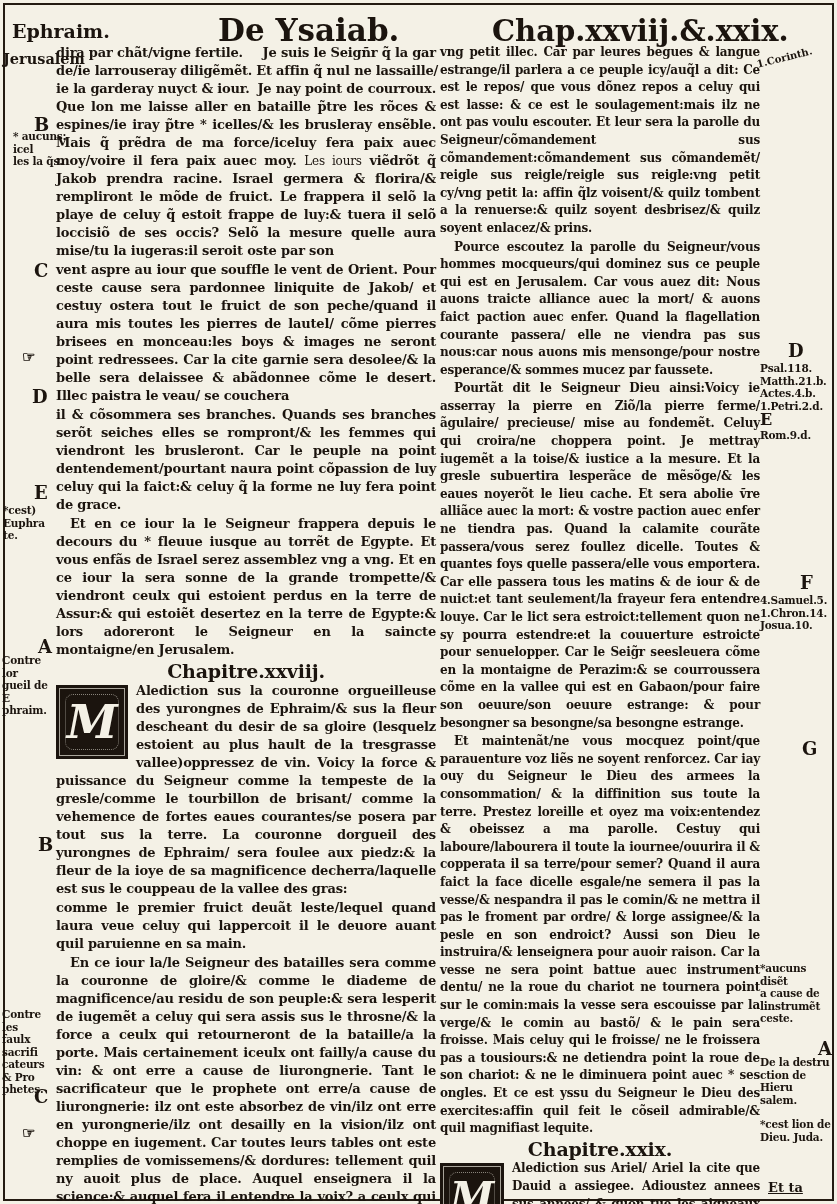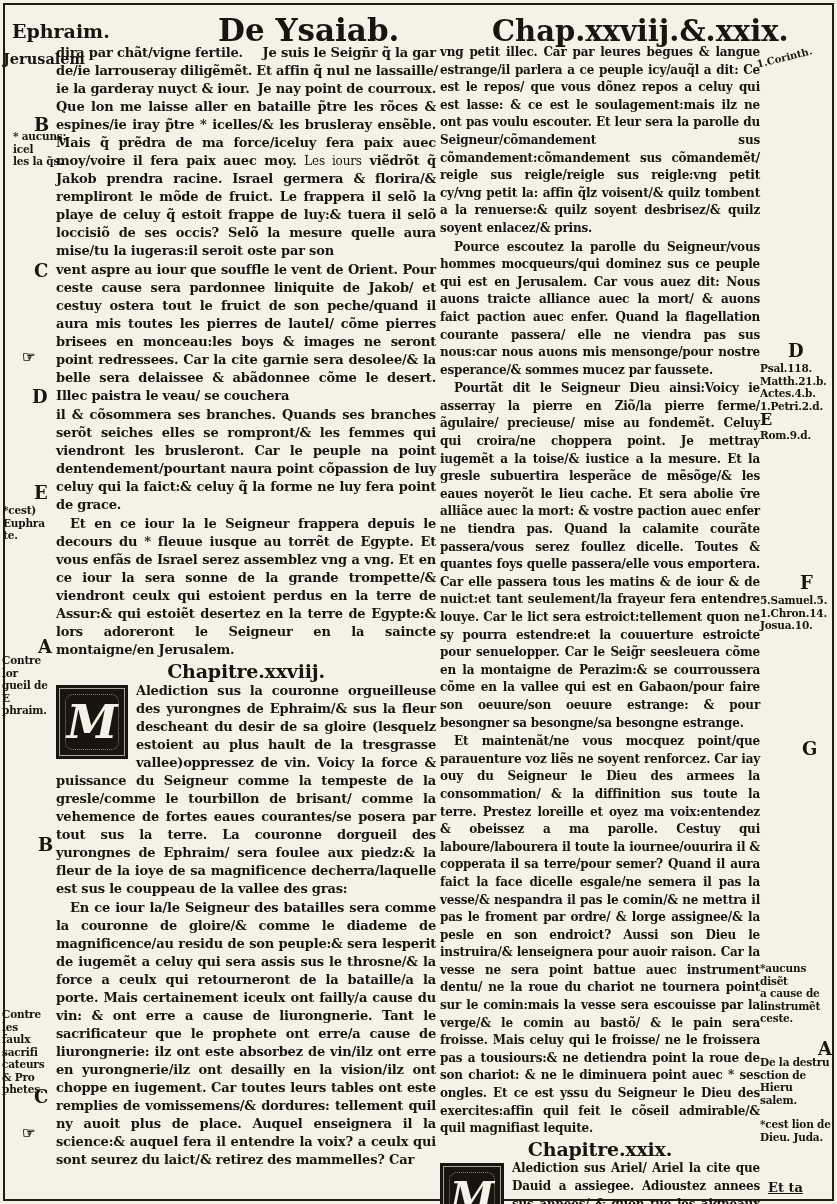--- a/index.html
+++ b/index.html
@@ -113,20 +113,21 @@
 
   <p class="para chap-head">Chapitre.xxviij.</p>
 
   <div>
     <div class="initial-block">
       <span class="initial-glyph">M</span>
     </div>
     <p class="para">Alediction sus la couronne orgueilleuse des yurongnes de Ephraim/&amp; sus la fleur descheant du desir de sa gloire (lesquelz estoient au plus hault de la tresgrasse vallee)oppressez de vin. Voicy la force &amp; puissance du Seigneur comme la tempeste de la gresle/comme le tourbillon de brisant/ comme la vehemence de fortes eaues courantes/se posera par tout sus la terre. La couronne dorgueil des yurongnes de Ephraim/ sera foulee aux piedz:&amp; la fleur de la ioye de sa magnificence decherra/laquelle est sus le couppeau de la vallee des gras:</p>
   </div>
 
+  <p class="para">comme le premier fruict deuãt leste/lequel quand laura veue celuy qui lappercoit il le deuore auant quil paruienne en sa main.</p>
   <p class="para indent"><span>En ce iour la/le Seigneur des batailles sera comme la couronne de gloire/&amp; comme le diademe de magnificence/au residu de son peuple:&amp; sera lesperit de iugemẽt a celuy qui sera assis sus le throsne/&amp; la force a ceulx qui retourneront de la bataille/a la porte. Mais certainement iceulx ont failly/a cause du vin: &amp; ont erre a cause de liurongnerie. Tant le sacrificateur que le prophete ont erre/a cause de liurongnerie: ilz ont este absorbez de vin/ilz ont erre en yurongnerie/ilz ont desailly en la vision/ilz ont choppe en iugement. Car toutes leurs tables ont este remplies de vomissemens/&amp; dordures: tellement quil ny auoit plus de place. Auquel enseignera il la science:&amp; auquel fera il entendre la voix? a ceulx qui sont seurez du laict/&amp; retirez des mammelles? Car</span>
     
     </p>
 </div>
 
 <div class="col col-right">
   <p class="para">vng petit illec. Car par leures begues &amp; langue estrange/il parlera a ce peuple icy/auq̃l a dit: Ce est le repos/ que vous dõnez repos a celuy qui est lasse: &amp; ce est le soulagement:mais ilz ne ont pas voulu escouter. Et leur sera la parolle du Seigneur/cõmandement sus cõmandement:cõmandement sus cõmandemẽt/ reigle sus reigle/reigle sus reigle:vng petit cy/vng petit la: affin q̃lz voisent/&amp; quilz tombent a la renuerse:&amp; quilz soyent desbrisez/&amp; quilz soyent enlacez/&amp; prins.</p>
   <p class="para indent">Pource escoutez la parolle du Seigneur/vous hommes mocqueurs/qui dominez sus ce peuple qui est en Jerusalem. Car vous auez dit: Nous auons traicte alliance auec la mort/ &amp; auons faict paction auec enfer. Quand la flagellation courante passera/ elle ne viendra pas sus nous:car nous auons mis mensonge/pour nostre esperance/&amp; sommes mucez par faussete.</p>
   <p class="para indent">Pourtãt dit le Seigneur Dieu ainsi:Voicy ie asserray la pierre en Ziõ/la pierre ferme/ ãgulaire/ precieuse/ mise au fondemẽt. Celuy qui croira/ne choppera point. Je mettray iugemẽt a la toise/&amp; iustice a la mesure. Et la gresle subuertira lesperãce de mẽsõge/&amp; les eaues noyerõt le lieu cache. Et sera abolie ṽre alliãce auec la mort: &amp; vostre paction auec enfer ne tiendra pas. Quand la calamite courãte passera/vous serez foullez dicelle. Toutes &amp; quantes foys quelle passera/elle vous emportera. Car elle passera tous les matins &amp; de iour &amp; de nuict:et tant seulement/la frayeur fera entendre louye. Car le lict sera estroict:tellement quon ne sy pourra estendre:et la couuerture estroicte pour senuelopper. Car le Seig̃r seesleuera cõme en la montaigne de Perazim:&amp; se courroussera cõme en la vallee qui est en Gabaon/pour faire son oeuure/son oeuure estrange: &amp; pour besongner sa besongne/sa besongne estrange.</p>
   <p class="para indent">Et maintenãt/ne vous mocquez point/que parauenture voz liẽs ne soyent renforcez. Car iay ouy du Seigneur le Dieu des armees la consommation/ &amp; la diffinition sus toute la terre. Prestez loreille et oyez ma voix:entendez &amp; obeissez a ma parolle. Cestuy qui laboure/labourera il toute la iournee/ouurira il &amp; copperata il sa terre/pour semer? Quand il aura faict la face dicelle esgale/ne semera il pas la vesse/&amp; nespandra il pas le comin/&amp; ne mettra il pas le froment par ordre/ &amp; lorge assignee/&amp; la pesle en son endroict? Aussi son Dieu le instruira/&amp; lenseignera pour auoir raison. Car la vesse ne sera point battue auec instrument dentu/ ne la roue du chariot ne tournera point sur le comin:mais la vesse sera escouisse par la verge/&amp; le comin au bastõ/ &amp; le pain sera froisse. Mais celuy qui le froisse/ ne le froissera pas a tousiours:&amp; ne detiendra point la roue de son chariot: &amp; ne le diminuera point auec * ses ongles. Et ce est yssu du Seigneur le Dieu des exercites:affin quil feit le cõseil admirable/&amp; quil magnifiast lequite.</p>
@@ -149,21 +150,21 @@
   <div>Psal.118.</div>
   <div>Matth.21.b.</div>
   <div>Actes.4.b.</div>
   <div>1.Petri.2.d.</div>
   <div style="font-size:16px;margin:2px 0;">E</div>
   <div>Rom.9.d.</div>
 </div>
 
 <div class="mletter" style="left:800px;top:574px;">F</div>
 <div class="mnote mnote-r" style="left:760px;top:594px;">
-  <div>5.Samuel.5.</div>
+  <div>4.Samuel.5.</div>
   <div>1.Chron.14.</div>
   <div>Josua.10.</div>
 </div>
 
 <div class="mletter" style="left:802px;top:740px;">G</div>
 
 <div class="mnote mnote-r" style="left:760px;top:962px;">
   <div>*aucuns disẽt</div>
   <div>a cause de</div>
   <div>linstrumẽt</div>

